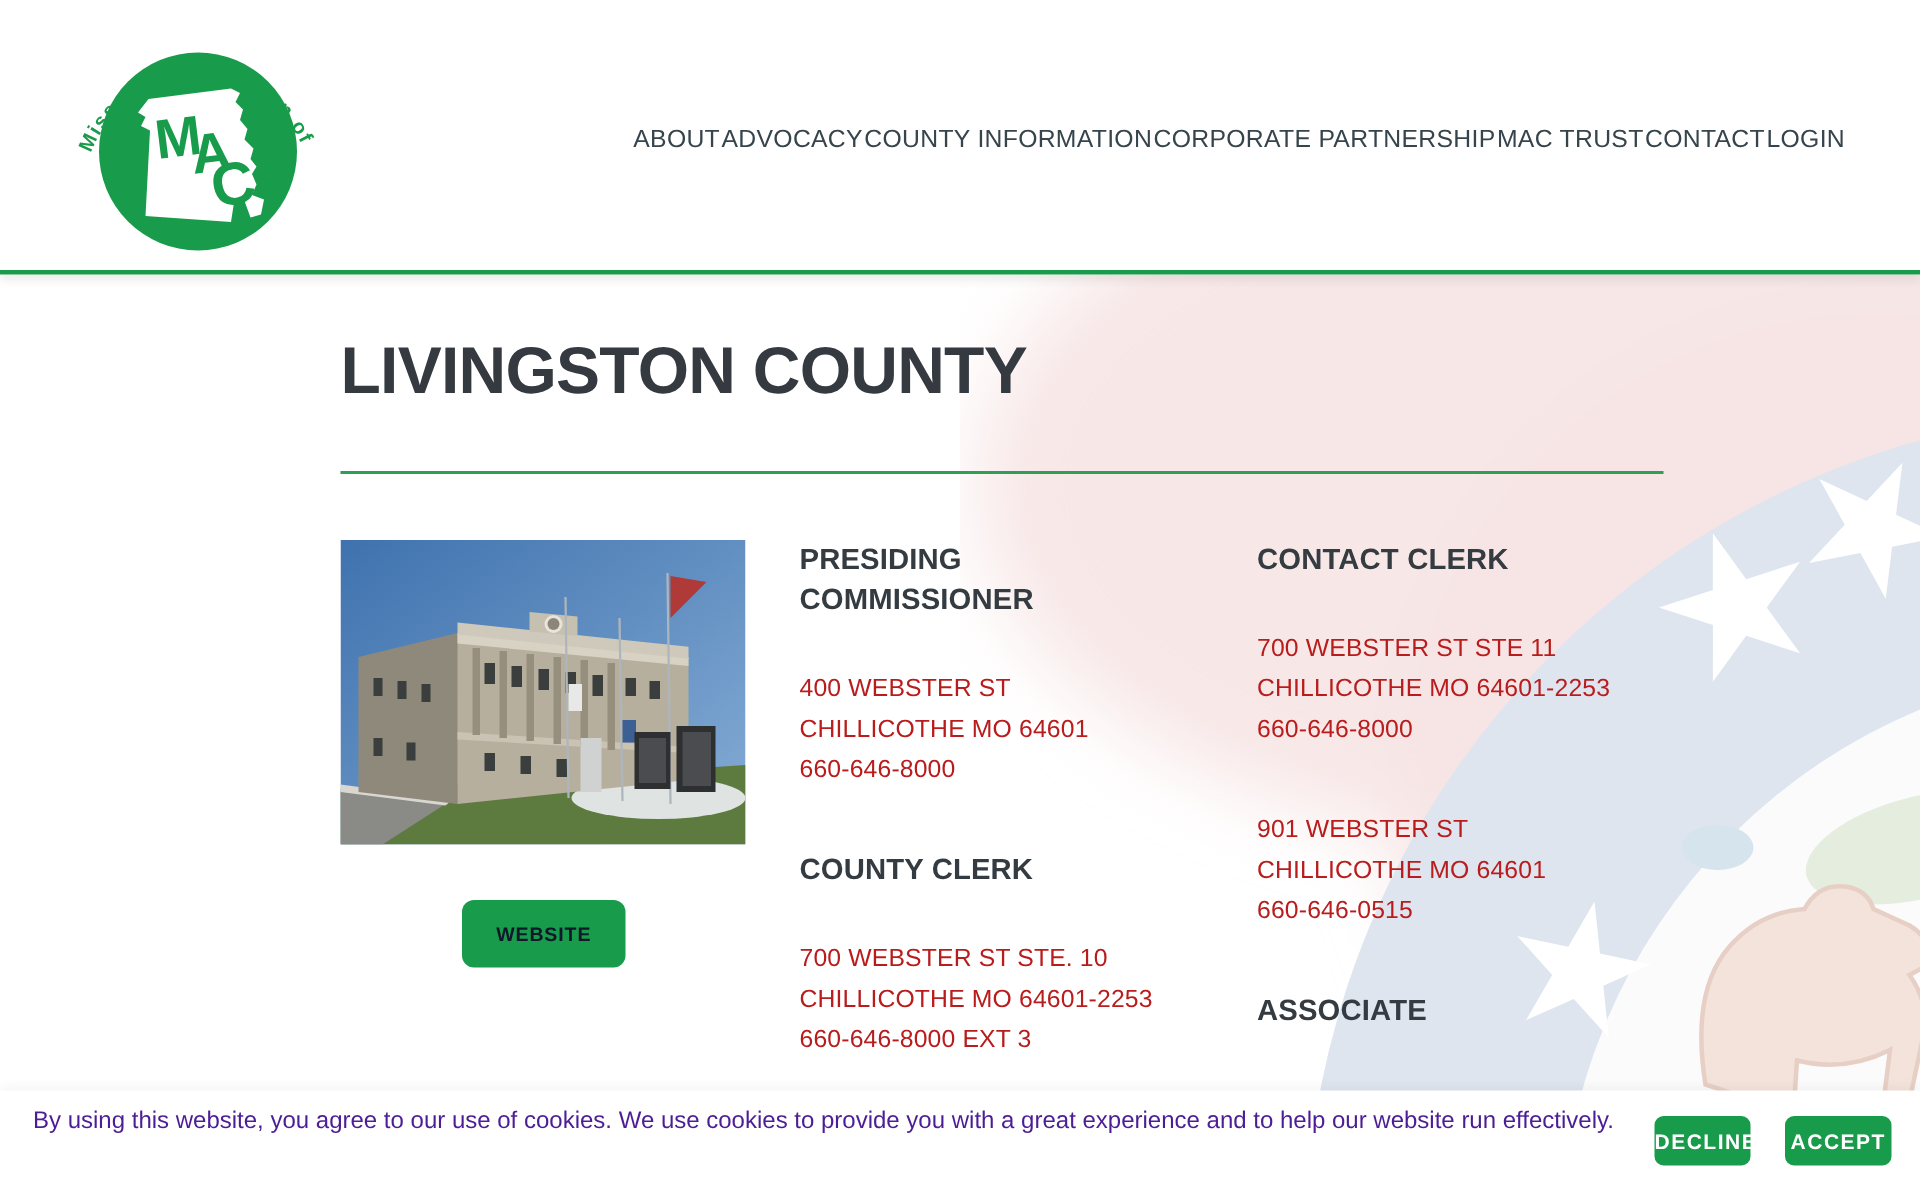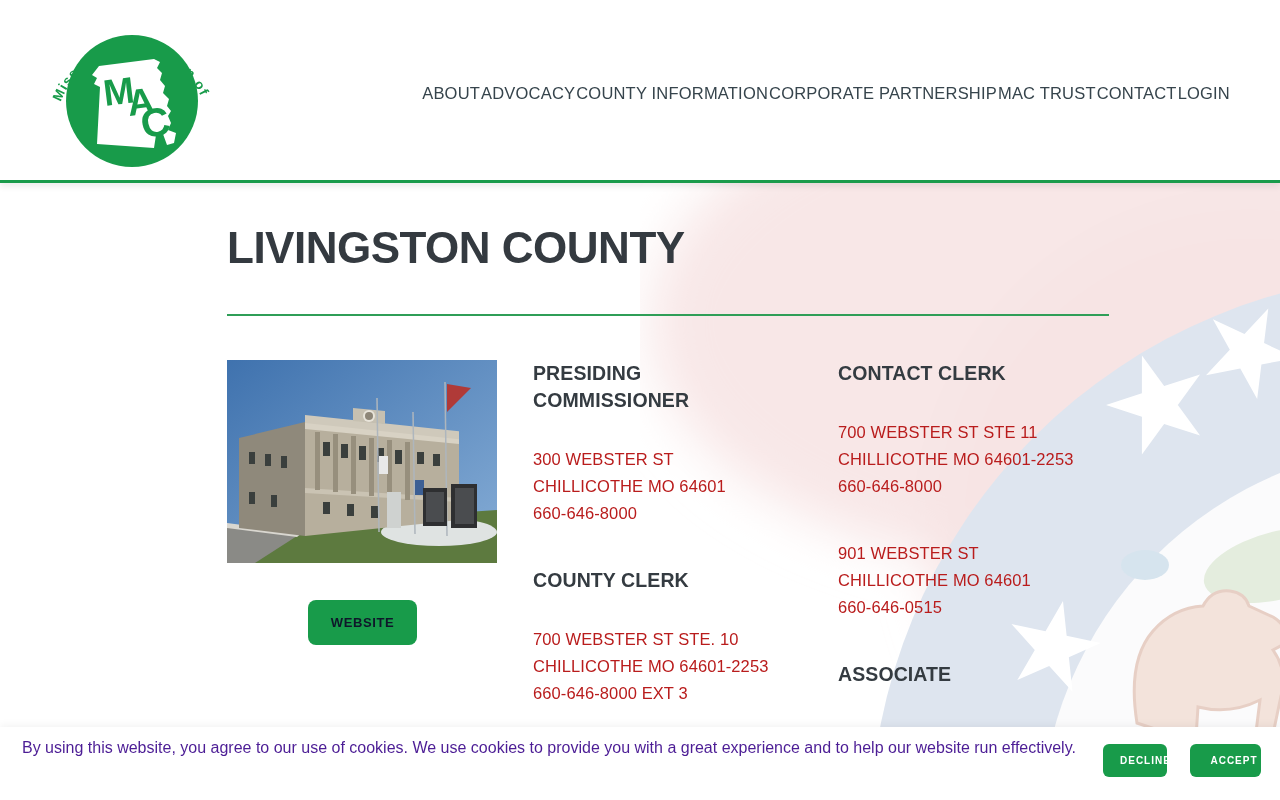--- a/index.html
+++ b/index.html
@@ -40,21 +40,21 @@
   .office p { font-size:16.5px; color:#b91c1c; line-height:27px; letter-spacing:.1px; }
   .office + .office { margin-top:40px; }
 
   
   .cookie { position:absolute; left:0; bottom:0; width:1280px; height:73px; background:#fff;
             box-shadow:0 -2px 8px rgba(0,0,0,.05); z-index:40; }
   .cookie p { position:absolute; left:22px; top:7px; width:1060px; font-size:16px;
               color:#4c1d95; line-height:28px; }
   .cookie .btn { position:absolute; top:17px; height:33px; background:#189b4a; color:#fff;
                  border:none; border-radius:6px; font-family:"Liberation Sans", sans-serif;
-                 font-size:10px; font-weight:700; letter-spacing:1px; cursor:pointer;padding-left:17px; }
+                 font-size:14px; font-weight:700; letter-spacing:1px; cursor:pointer; }
   .btn-decline { right:113px; width:64px; }
   .btn-accept  { right:19px;  width:71px; }
 </style>
 </head>
 <body>
 
 <div class="header">
 
   <div class="logo">
     <svg viewBox="0 0 160 170" width="160" height="170">
@@ -187,21 +187,21 @@
               <rect x="228" y="128" width="19" height="36"></rect>
           </g>
           <rect x="160" y="132" width="14" height="36" fill="#cfd2d0"></rect>
         </svg>
         <button class="website-btn">WEBSITE</button>
       </div>
 
       <div>
         <div class="office">
           <h3>PRESIDING COMMISSIONER</h3>
-          <p>300 WEBSTER ST</p>
+          <p>400 WEBSTER ST</p>
           <p>CHILLICOTHE MO 64601</p>
           <p>660-646-8000</p>
         </div>
         <div class="office wide">
           <h3>COUNTY CLERK</h3>
           <p>700 WEBSTER ST STE. 10</p>
           <p>CHILLICOTHE MO 64601-2253</p>
           <p>660-646-8000 EXT 3</p>
         </div>
       </div>

